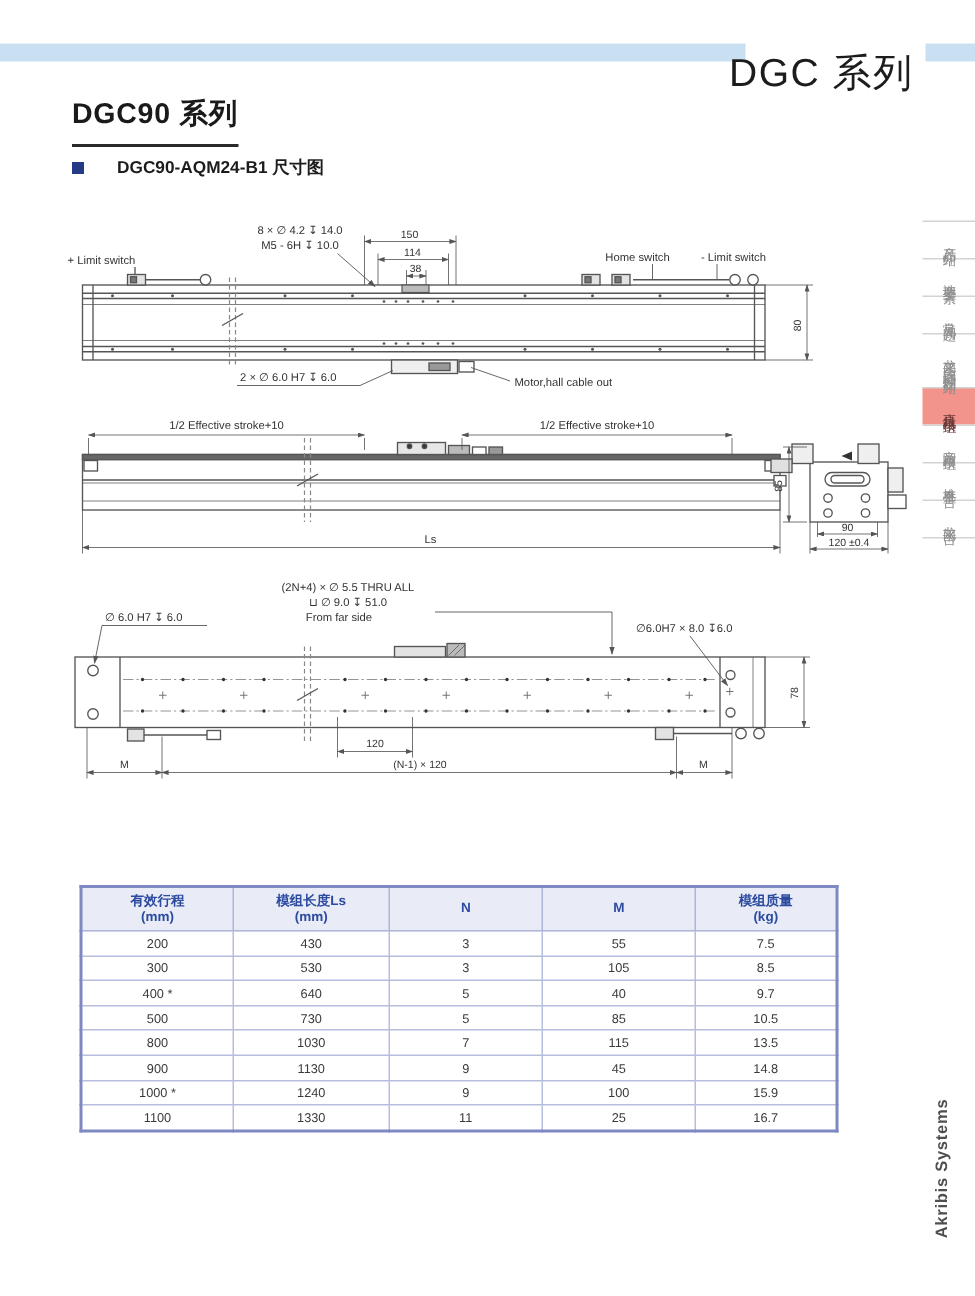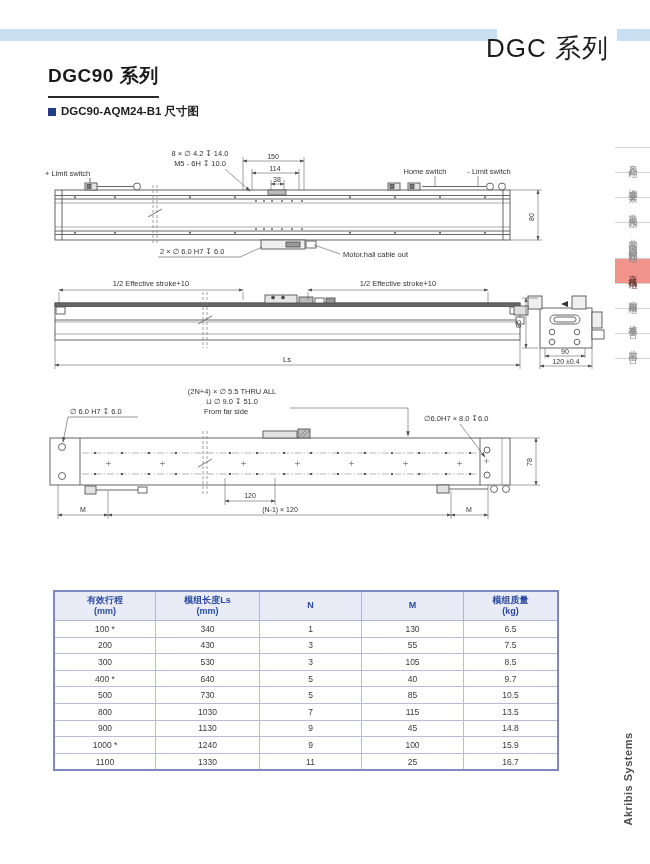--- a/index.html
+++ b/index.html
@@ -7,21 +7,21 @@
   .page{position:relative;width:650px;height:864px;background:#fff;overflow:hidden;}
 
   
   .band{position:absolute;top:29px;height:12px;background:#c9e0f2;}
   .band-left{left:0;width:497px;}
   .band-right{left:617px;width:33px;}
   .doc-title{position:absolute;top:11px;right:41px;font-size:26px;color:#1c1c1c;letter-spacing:1px;margin-top:20px;}
 
   
   .sec-title{position:absolute;left:48px;top:63px;font-size:19px;font-weight:bold;color:#1a1a1a;border-bottom:2px solid #2a2a2a;padding-bottom:7px;letter-spacing:.5px;}
-  .subsec{position:absolute;left:48px;top:104px;display:flex;align-items:center;gap:5px;font-size:11.5px;font-weight:bold;color:#1c1c1c;}
+  .subsec{position:absolute;left:48px;top:104px;display:flex;align-items:center;gap:22px;font-size:11.5px;font-weight:bold;color:#1c1c1c;}
   .subsec .sq{width:8px;height:8px;background:#243a85;display:inline-block;}
 
   
   .drw{position:absolute;}
   svg text{font-family:"Liberation Sans",sans-serif;fill:#333;}
   .t7{font-size:7px;} .t75{font-size:7.5px;}
 
   
   .spec-table{position:absolute;left:53px;top:573px;width:498px;border-collapse:collapse;
     border:2px solid #7e88c2;font-size:8.5px;color:#3a3a3a;table-layout:fixed;margin-top:17px;}
@@ -394,27 +394,20 @@
           <div>M</div>
           </th>
         <th class="c4">
           <div>模组质量</div>
             <div>(kg)</div>
           </th>
       </tr>
     </thead>
     <tbody>
         <tr>
-          <td>100 *</td>
-          <td>340</td>
-          <td>1</td>
-          <td>130</td>
-          <td>6.5</td>
-        </tr>
-        <tr>
           <td>200</td>
           <td>430</td>
           <td>3</td>
           <td>55</td>
           <td>7.5</td>
         </tr>
         <tr>
           <td>300</td>
           <td>530</td>
           <td>3</td>

